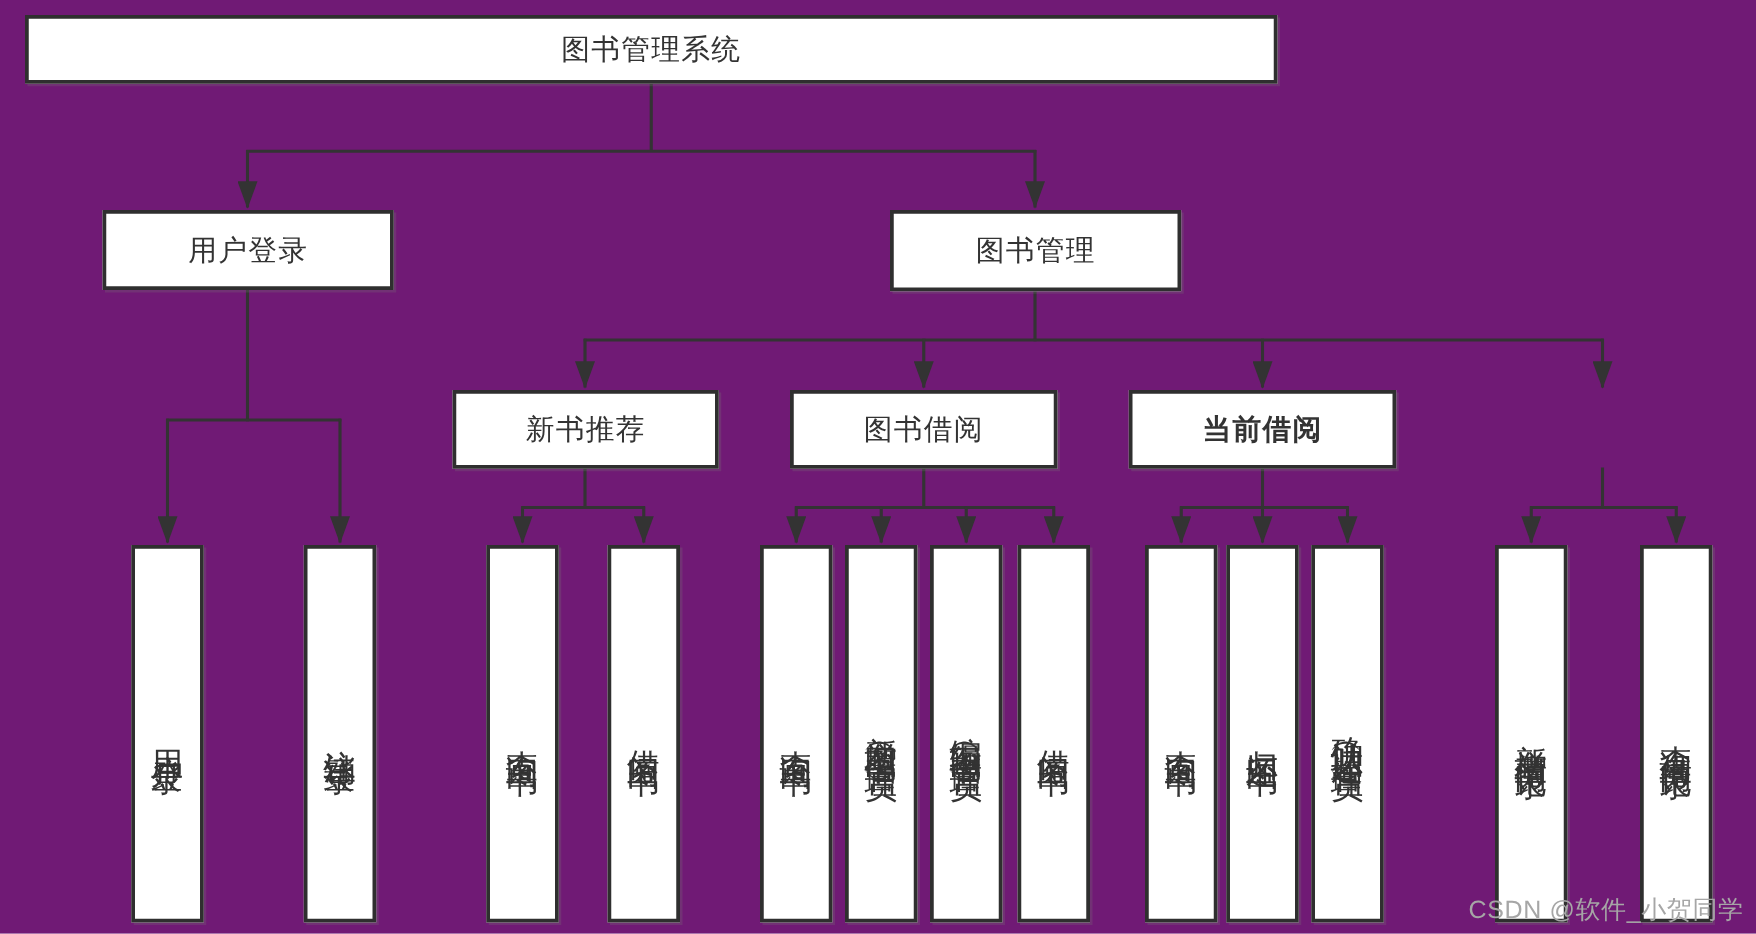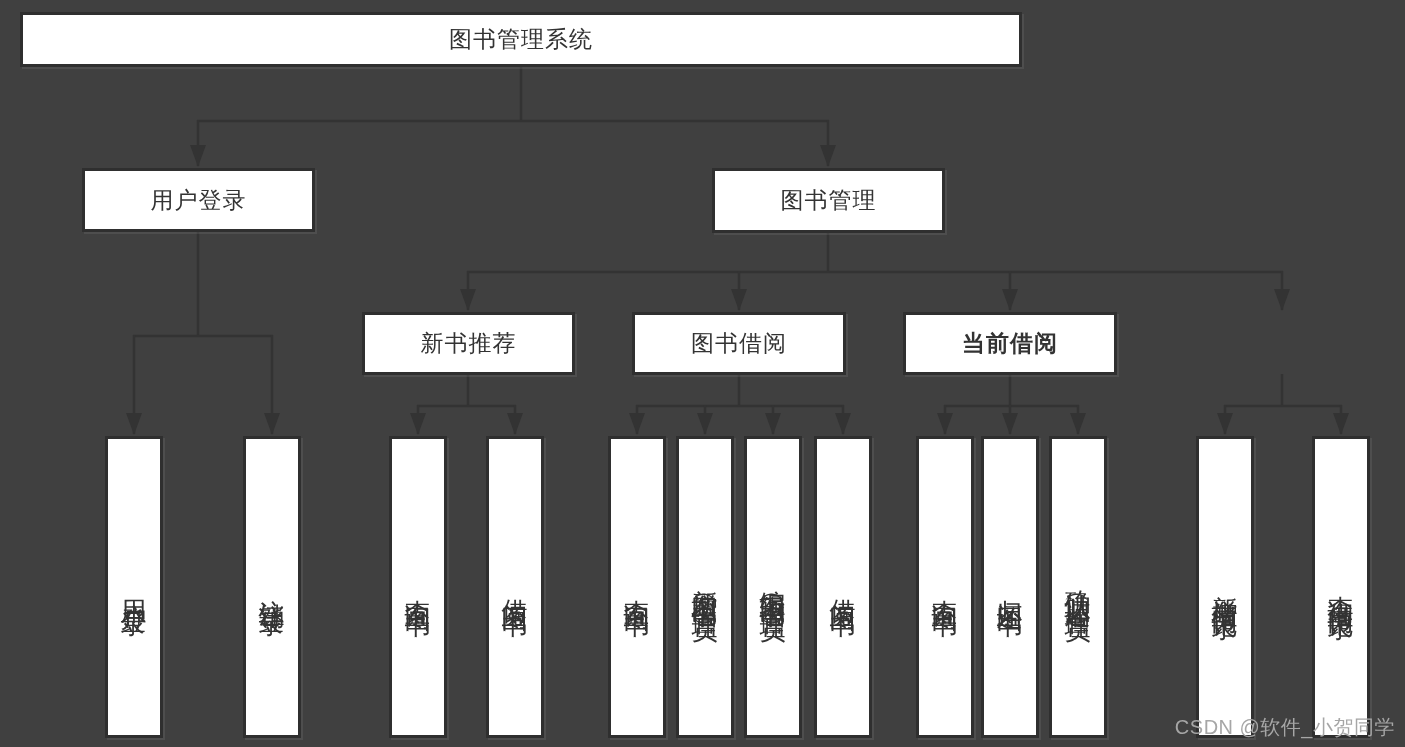--- a/index.html
+++ b/index.html
@@ -1,17 +1,17 @@
 <!DOCTYPE html>
 <html><head>
 <meta charset="utf-8">
 <style>
   html,body { margin:0; padding:0; background:#ffffff; }
   .stage {
-    position:relative; width:1405px; height:747px; background:#404040;
+    position:relative; width:1405px; height:747px; background:#701a75;
     font-family:"Liberation Sans","DejaVu Sans",sans-serif; color:#333333;
     overflow:hidden;
   }
   svg.connectors { position:absolute; left:0; top:0; z-index:1; }
   .edge { stroke:#333333; stroke-width:2.5; fill:none; }
   .box {
     position:absolute; box-sizing:border-box; background:#ffffff;
     border:3px solid #2f2f2f; display:flex; align-items:center; justify-content:center;
     box-shadow:2px 2px 0 rgba(120,120,120,0.25); z-index:2; text-align:center;
   }

